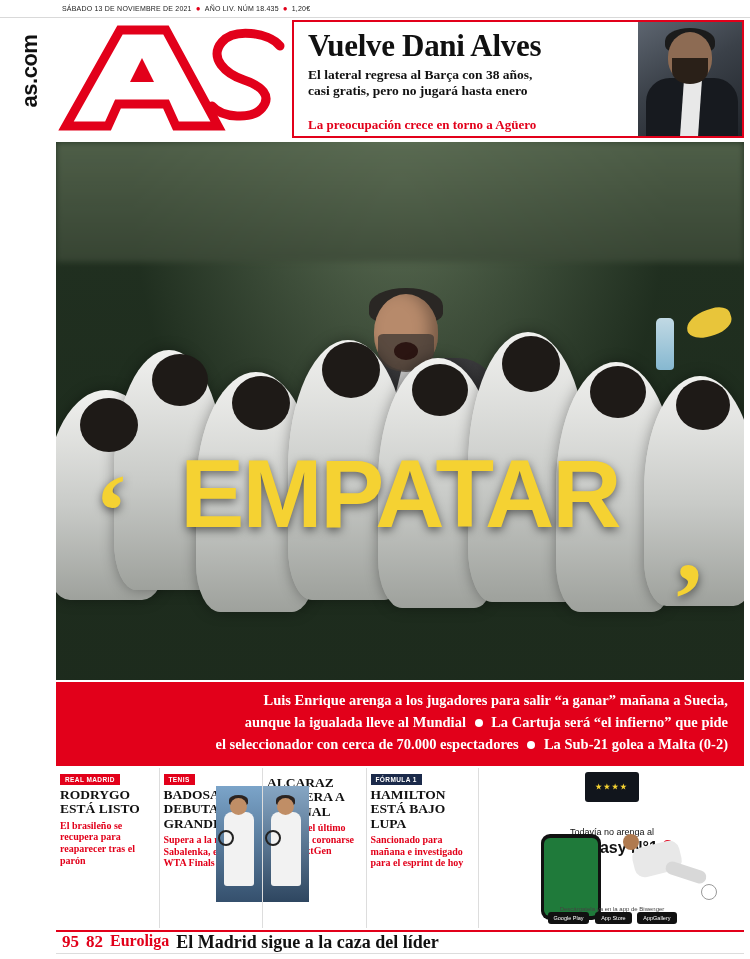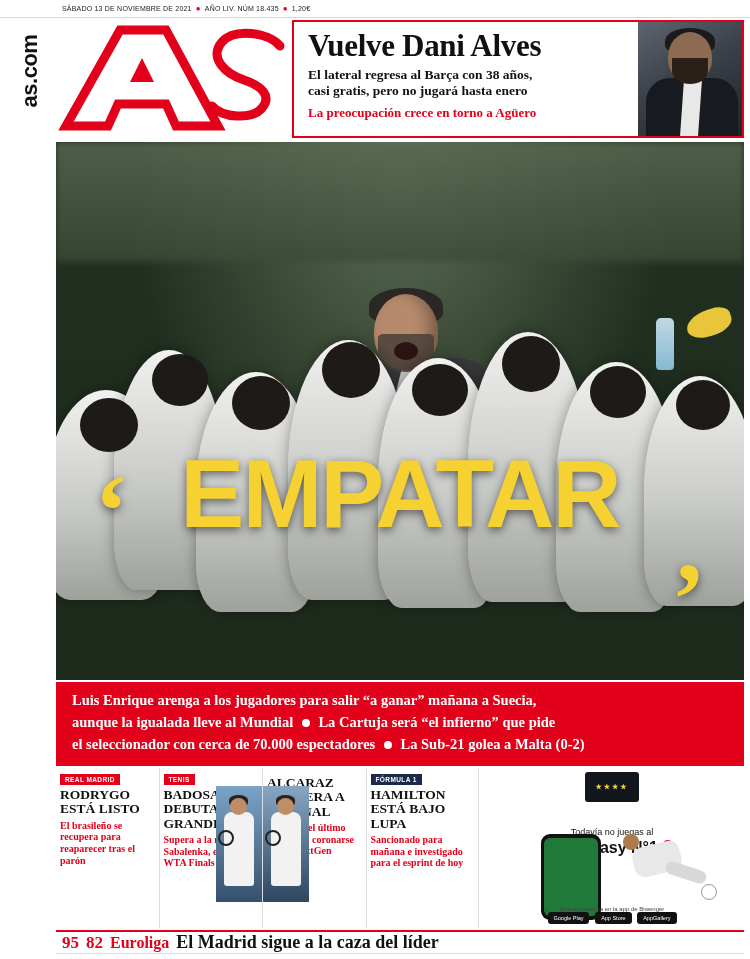--- a/index.html
+++ b/index.html
@@ -86,21 +86,21 @@
     line-height:1.02; letter-spacing:-.3px;
   }
   .promo-sub {
     font-family:"Liberation Serif", serif;
     font-weight:bold; font-size:13.5px; color:#111;
     line-height:1.22; margin-top:5px;
   }
   .promo-red {
     font-family:"Liberation Serif", serif;
     font-weight:bold; font-size:13px; color:#e2001a;
-    margin-top:5px;
+    margin-top:17px;
   }
 
   
   .mainphoto {
     position:absolute; left:56px; top:142px; width:688px; height:538px;
     overflow:hidden;
     background:#2d3a2b;
   }
   .pitch {
     position:absolute; inset:0;
@@ -197,21 +197,21 @@
     text-shadow:0 3px 10px rgba(0,0,0,.55);
   }
   .quote-open { left:38px; top:30px; }
   .quote-close { right:38px; top:118px; }
 
   
   .subhead {
     position:absolute; left:56px; top:682px; width:688px; height:84px;
     background:#e2001a;
     color:#fff;
-    text-align:left;
+    text-align:right;
     padding:8px 16px 0;
     font-family:"Liberation Serif", serif;
   }
   .subhead p {
     font-size:14.5px; font-weight:bold; line-height:1.5;
   }
   .bdot{ display:inline-block;width:8px;height:8px;border-radius:50%;background:#fff;margin:0 5px 1px;vertical-align:middle;}
 
   
   .bottom { position:absolute; left:56px; top:768px; width:688px; height:160px; }
@@ -275,21 +275,21 @@
   .stores { position:absolute; left:0; bottom:4px; width:266px; text-align:center; font-size:6px; color:#444; }
   .store-btn {
     display:inline-block; background:#111; color:#fff; border-radius:3px;
     font-size:5.5px; padding:3px 6px; margin:0 2px;
   }
 
   
   .bottombar {
     position:absolute; left:56px; top:930px; width:688px; height:24px;
     border-top:2px solid #e2001a; border-bottom:1px solid #ddd;
-    display:flex; align-items:center; gap:7px; padding-left:6px;
+    display:flex; gap:7px; padding-left:6px;
   }
   .score {
     font-family:"Liberation Serif", serif;
     font-weight:bold; font-size:17px; color:#e2001a;
   }
   .bb-league {
     font-family:"Liberation Serif", serif;
     font-weight:bold; font-size:16px; color:#e2001a;
   }
   .bb-text {
@@ -434,21 +434,21 @@
         <p>Sancionado para mañana e investigado para el esprint de hoy</p>
       </div>
     </div>
 
     <div class="ad">
       <div class="ad-top">
         <div class="ad-logo">
           <span class="ad-stars">★★★★</span>
           <span>BWENGER</span>
         </div>
-        <div class="ad-l1">Todavía no juegas al</div>
+        <div class="ad-l1">Todavía no arenga al</div>
         <div class="ad-l2">
           <span class="ad-q">¿</span>
           <span>Fantasy N°1</span>
           <span class="ad-q">?</span>
         </div>
       </div>
       <div class="phone">
         <div class="screen"></div>
       </div>
       <div class="kicker">

